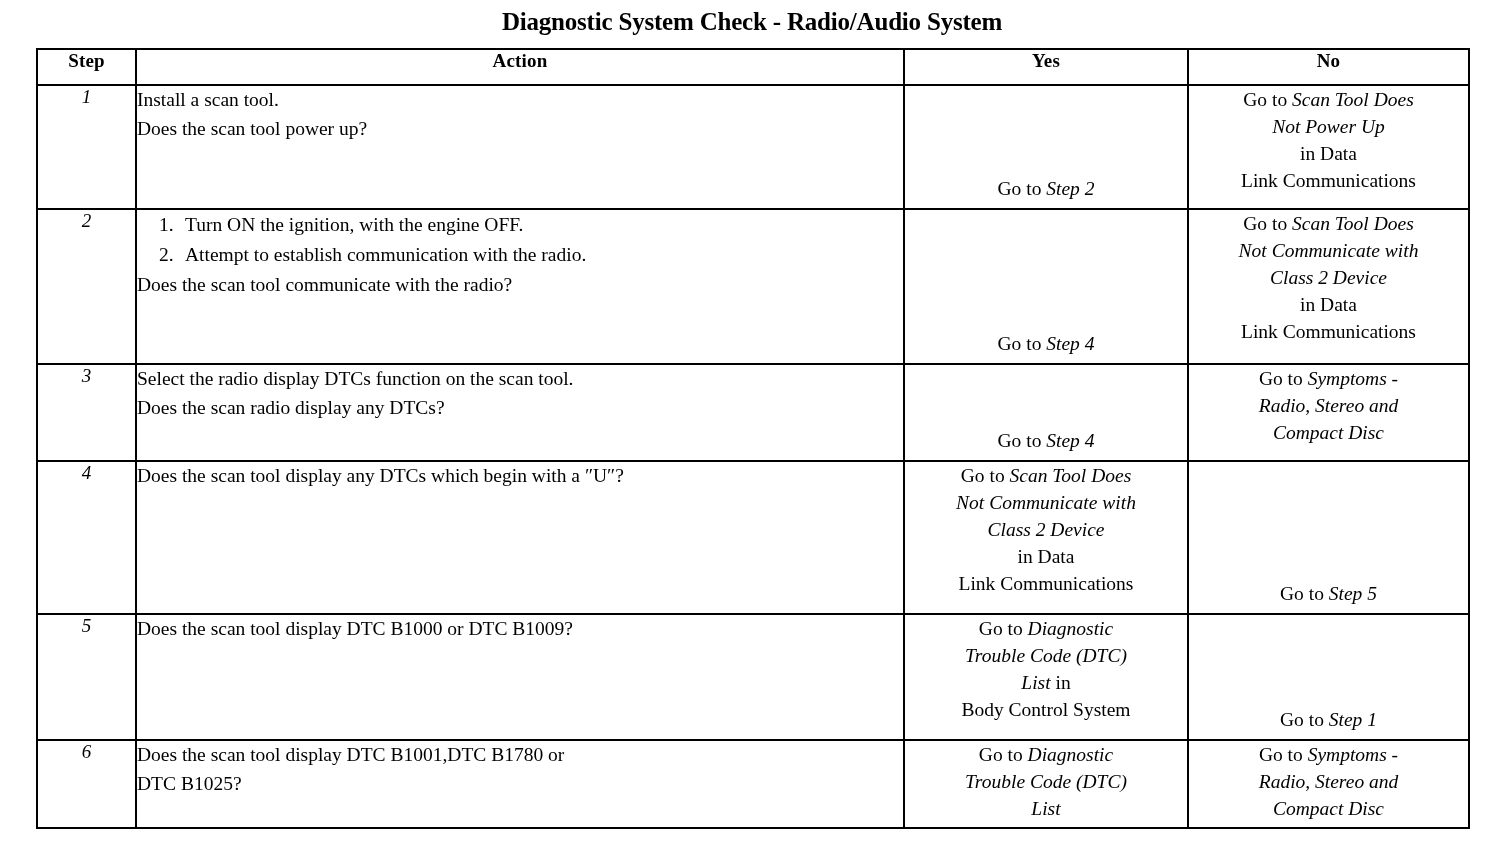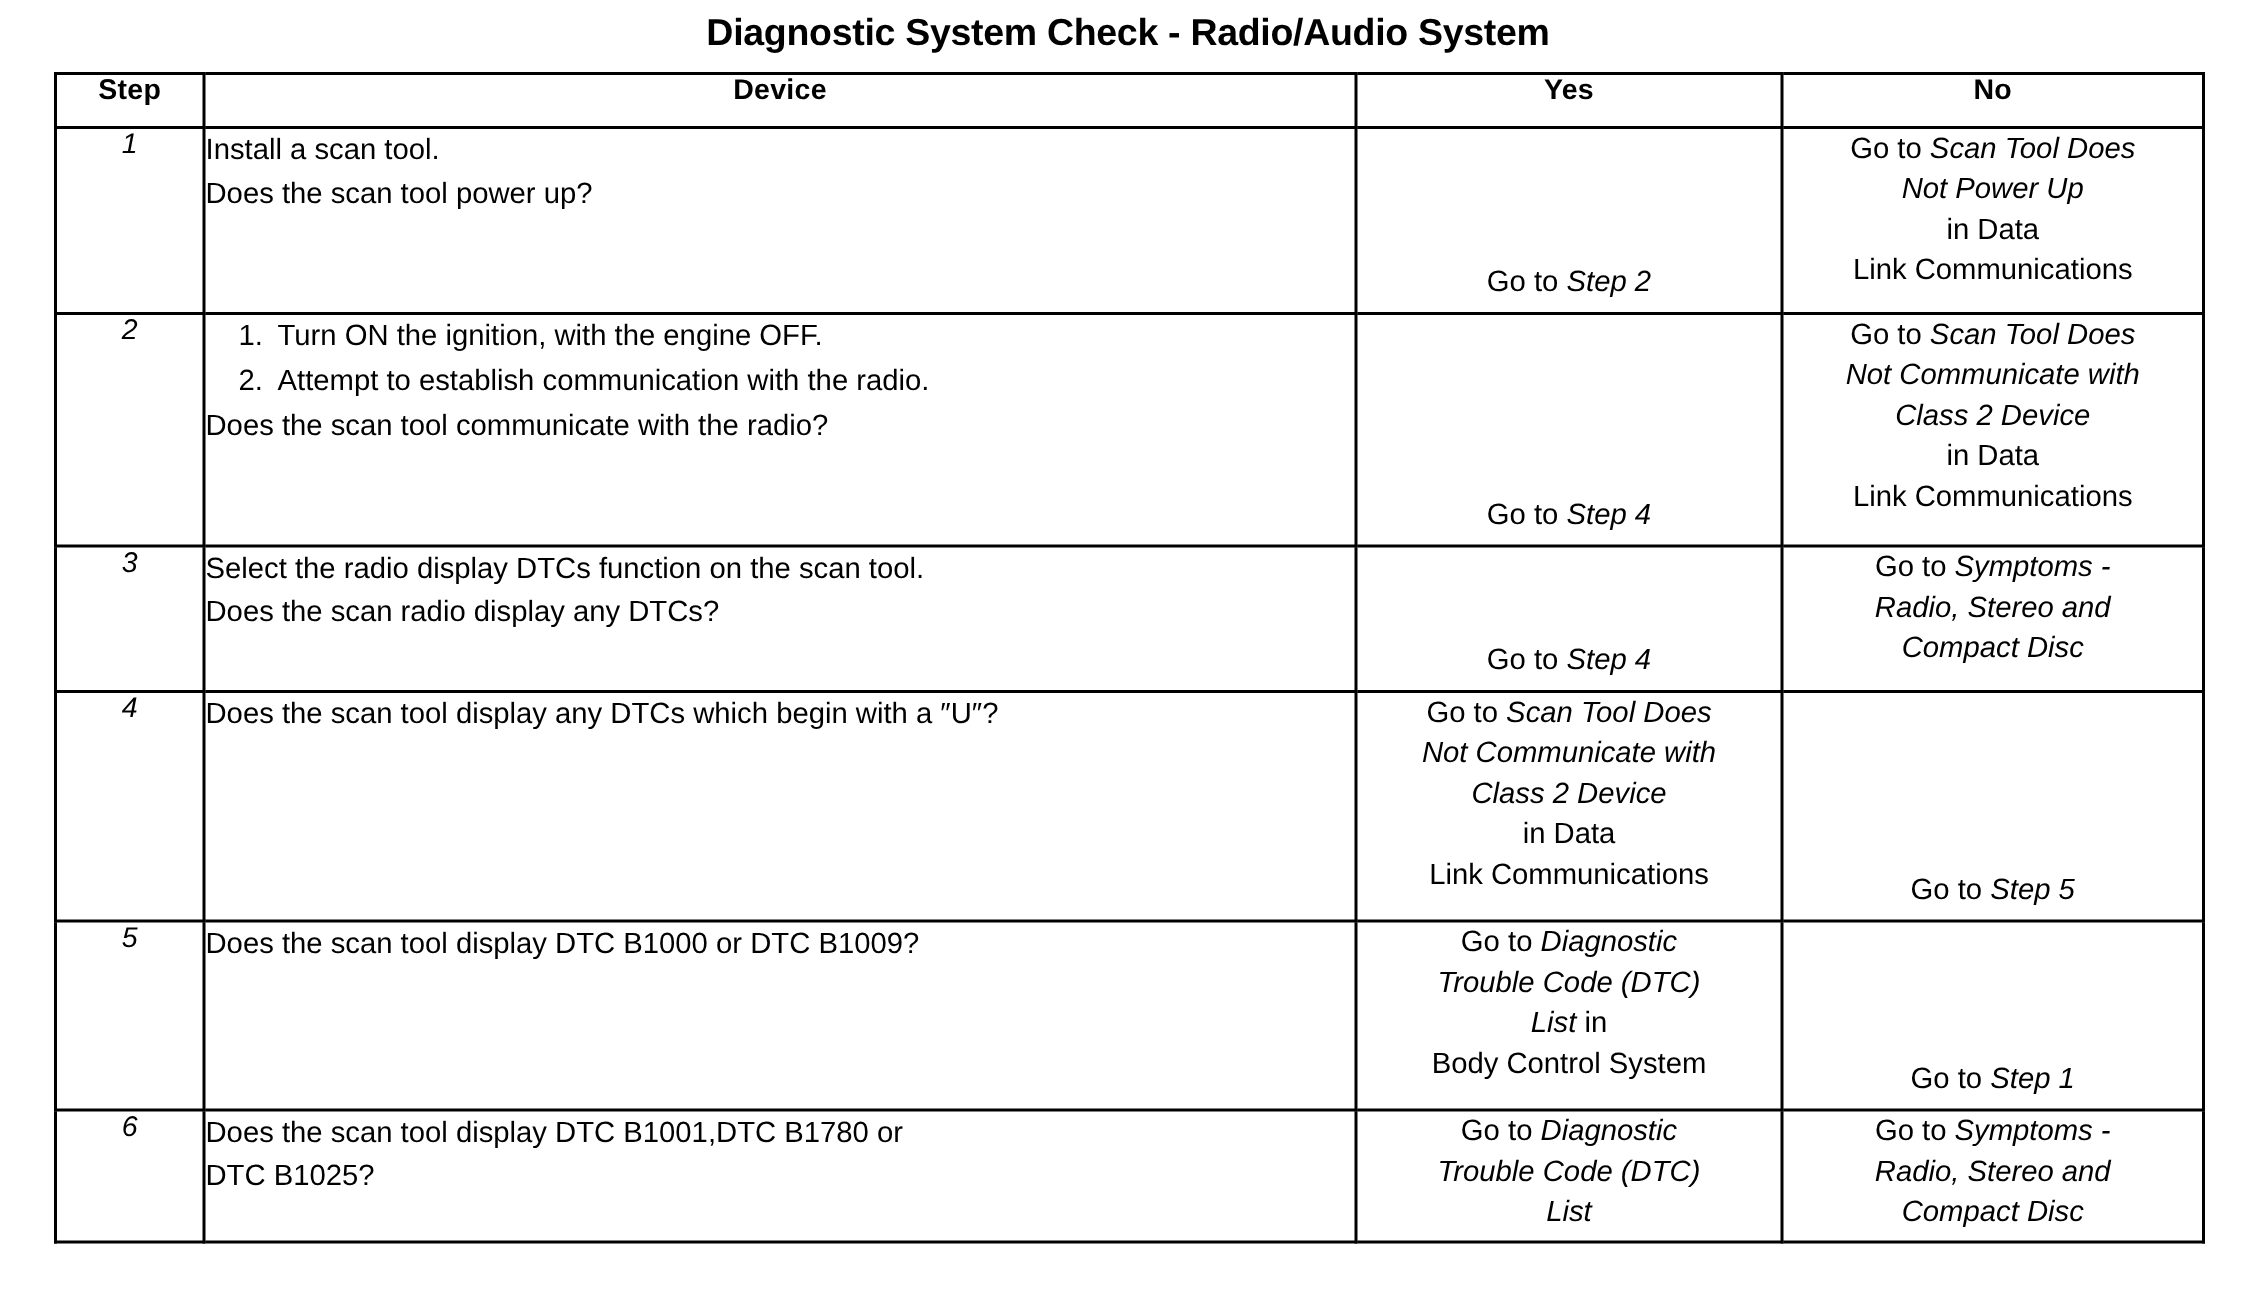--- a/index.html
+++ b/index.html
@@ -11,20 +11,21 @@
     width: 1504px;
     height: 860px;
     font-family: "Liberation Sans", sans-serif;
     color: #000000;
     overflow: hidden;
   }
   .page {
     position: relative;
     width: 1504px;
     height: 860px;
+    font-family: Liberation Serif, serif;
   }
   .doc-title {
     position: absolute;
     left: 0;
     top: 8px;
     width: 1504px;
     text-align: center;
     font-size: 25px;
     font-weight: bold;
     letter-spacing: -0.2px;
@@ -118,21 +119,21 @@
   <table class="dtc">
     <colgroup>
       <col class="c-step">
       <col class="c-action">
       <col class="c-yes">
       <col class="c-no">
     </colgroup>
     <thead>
       <tr>
         <th>Step</th>
-        <th>Device</th>
+        <th>Action</th>
         <th>Yes</th>
         <th>No</th>
       </tr>
     </thead>
     <tbody>
 
       <tr style="height:124px;">
         <td class="step">1</td>
         <td class="action">
           <span class="ln-wrap">Install a scan tool.</span>

